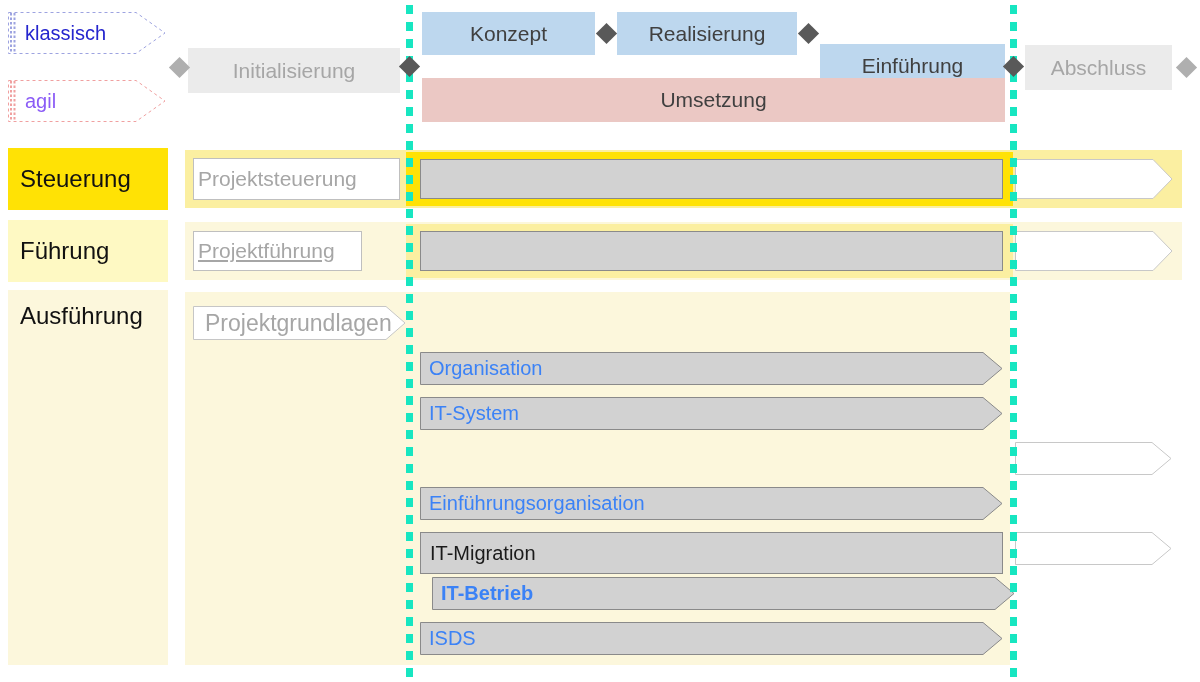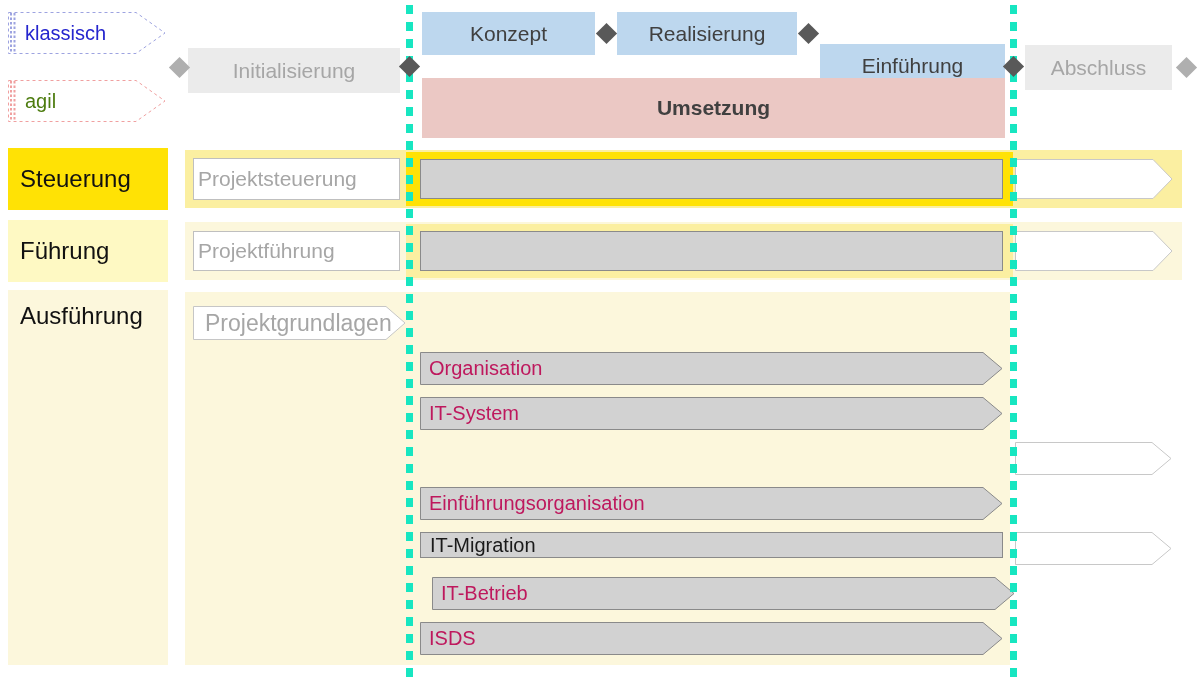--- a/index.html
+++ b/index.html
@@ -38,21 +38,21 @@
     display:flex;align-items:center;padding-left:4px;font-size:21px;color:#A6A6A6;z-index:5;
   }
   .gray-bar{
     position:absolute;background:#D2D2D2;border:1px solid #8A8A8A;box-sizing:border-box;z-index:5;
   }
   
   .arrow{position:absolute;z-index:5;}
   .arrow svg{display:block;}
   .arrow .lbl{
     position:absolute;left:9px;top:0;height:100%;display:flex;align-items:center;
-    font-size:20px;color:#be185d;white-space:nowrap;
+    font-size:20px;color:#3b82f6;white-space:nowrap;
   }
   .arrow .lbl.gray-text{color:#A6A6A6;font-size:23px;left:12px;}
   .legend-lbl{font-size:21px;left:17px !important;}
   .mod-rect{
     position:absolute;background:#D2D2D2;border:1px solid #8A8A8A;box-sizing:border-box;
     display:flex;align-items:center;padding-left:9px;font-size:20px;color:#1a1a1a;z-index:5;
   }
 </style>
 </head>
 <body>
@@ -85,21 +85,21 @@
     </svg>
     <span class="lbl legend-lbl" style="color:#2525CE;">klassisch</span>
   </div>
 
   <div class="arrow" style="left:8px;top:80px;">
     <svg width="158" height="42" viewBox="0 0 158 42">
       <polygon points="0.5,0.5 128,0.5 157,21 128,41.5 0.5,41.5" fill="#ffffff" stroke="#F0A0A0" stroke-width="1" stroke-dasharray="3,3"></polygon>
       <line x1="3" y1="1" x2="3" y2="41" stroke="#F0A0A0" stroke-width="2" stroke-dasharray="2.5,2"></line>
       <line x1="6.5" y1="1" x2="6.5" y2="41" stroke="#F0A0A0" stroke-width="2" stroke-dasharray="2.5,2"></line>
     </svg>
-    <span class="lbl legend-lbl" style="color:#4d7c0f;">agil</span>
+    <span class="lbl legend-lbl" style="color:#8b5cf6;">agil</span>
   </div>
 
   <div class="phase-box graybox" style="left:188px;top:48px;width:212px;height:45px;">
     <span>Initialisierung</span>
   </div>
 
   <div class="phase-box blue" style="left:422px;top:12px;width:173px;height:43px;">
     <span>Konzept</span>
   </div>
 
@@ -108,42 +108,42 @@
   </div>
 
   <div class="phase-box blue" style="left:820px;top:12px;width:185px;height:43px;margin-top:32px;">
     <span>Einführung</span>
   </div>
 
   <div class="phase-box graybox" style="left:1025px;top:45px;width:147px;height:45px;">
     <span>Abschluss</span>
   </div>
 
-  <div class="phase-box pink" style="left:422px;top:78px;width:583px;height:60px;font-weight:bold;">
+  <div class="phase-box pink" style="left:422px;top:78px;width:583px;height:44px;">
     <span>Umsetzung</span>
   </div>
 
   <div class="diamond light" style="left:172px;top:60px;"></div>
   <div class="diamond dark" style="left:402px;top:59px;"></div>
   <div class="diamond dark" style="left:599px;top:26px;"></div>
   <div class="diamond dark" style="left:801px;top:26px;"></div>
   <div class="diamond dark" style="left:1006px;top:59px;"></div>
   <div class="diamond light" style="left:1179px;top:60px;"></div>
 
   <div class="white-box" style="left:193px;top:158px;width:207px;height:42px;">
     <span>Projektsteuerung</span>
   </div>
   <div class="gray-bar" style="left:420px;top:159px;width:583px;height:40px;"></div>
   <div class="arrow" style="left:1015px;top:159px;">
     <svg width="158" height="40" viewBox="0 0 158 40">
       <polygon points="0.5,0.5 138,0.5 157,20 138,39.5 0.5,39.5" fill="#ffffff" stroke="#C8C8C8"></polygon>
     </svg>
   </div>
 
-  <div class="white-box" style="left:193px;top:231px;width:207px;height:40px;">
+  <div class="white-box" style="left:193px;top:231px;width:169px;height:40px;text-decoration:underline;">
     <span>Projektführung</span>
   </div>
   <div class="gray-bar" style="left:420px;top:231px;width:583px;height:40px;"></div>
   <div class="arrow" style="left:1015px;top:231px;">
     <svg width="158" height="40" viewBox="0 0 158 40">
       <polygon points="0.5,0.5 138,0.5 157,20 138,39.5 0.5,39.5" fill="#ffffff" stroke="#C8C8C8"></polygon>
     </svg>
   </div>
 
   <div class="arrow" style="left:193px;top:306px;">
@@ -173,30 +173,30 @@
     </svg>
   </div>
 
   <div class="arrow" style="left:420px;top:487px;">
     <svg width="583" height="33" viewBox="0 0 583 33">
       <polygon points="0.5,0.5 563,0.5 582,16.5 563,32.5 0.5,32.5" fill="#D2D2D2" stroke="#8A8A8A"></polygon>
     </svg>
     <span class="lbl">Einführungsorganisation</span>
   </div>
 
-  <div class="mod-rect" style="left:420px;top:532px;width:583px;height:26px;">
+  <div class="mod-rect" style="left:420px;top:532px;width:583px;height:42px;">
     <span>IT-Migration</span>
   </div>
   <div class="arrow" style="left:1015px;top:532px;">
     <svg width="157" height="33" viewBox="0 0 157 33">
       <polygon points="0.5,0.5 137,0.5 156,16.5 137,32.5 0.5,32.5" fill="#ffffff" stroke="#C8C8C8"></polygon>
     </svg>
   </div>
 
-  <div class="arrow" style="left:432px;top:577px;">
+  <div class="arrow" style="left:432px;top:577px;font-weight:bold;">
     <svg width="583" height="33" viewBox="0 0 583 33">
       <polygon points="0.5,0.5 563,0.5 582,16.5 563,32.5 0.5,32.5" fill="#D2D2D2" stroke="#8A8A8A"></polygon>
     </svg>
     <span class="lbl">IT-Betrieb</span>
   </div>
 
   <div class="arrow" style="left:420px;top:622px;">
     <svg width="583" height="33" viewBox="0 0 583 33">
       <polygon points="0.5,0.5 563,0.5 582,16.5 563,32.5 0.5,32.5" fill="#D2D2D2" stroke="#8A8A8A"></polygon>
     </svg>

